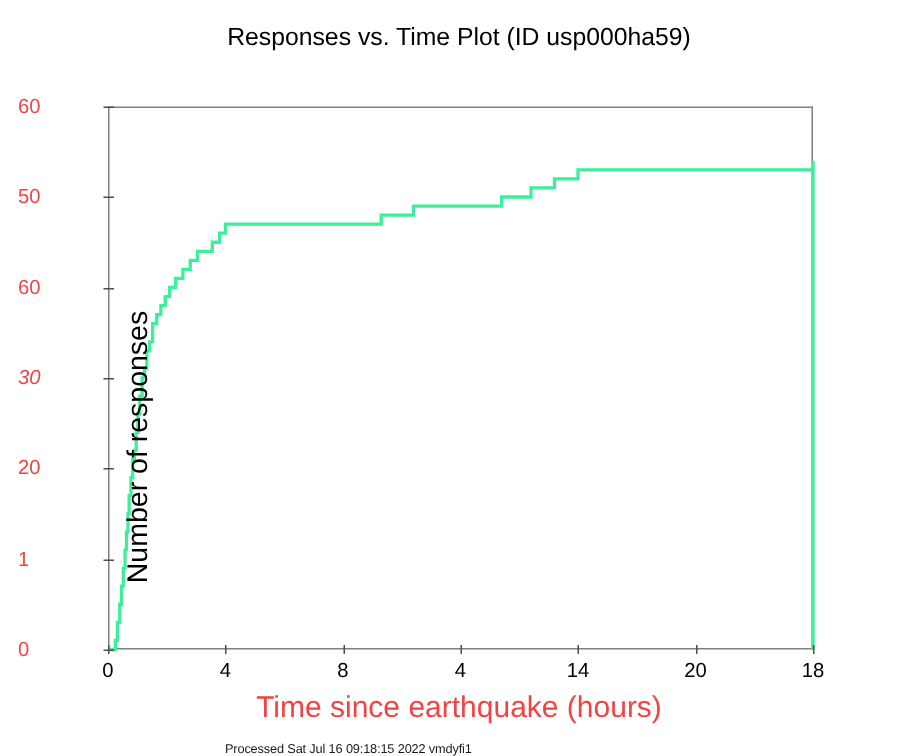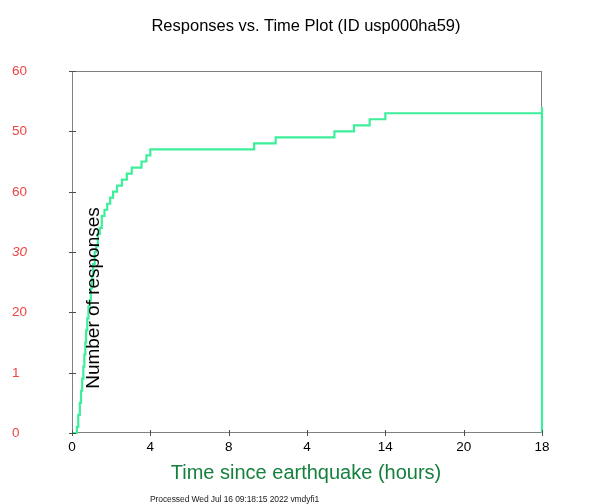--- a/index.html
+++ b/index.html
@@ -127,21 +127,21 @@
     white-space: nowrap;
   }
   #xlabel {
     position: absolute;
     left: 0;
     top: 461px;
     width: 612px;
     text-align: center;
     font-size: 20px;
     font-family: "Liberation Sans", sans-serif;
-    color: #15803d;
+    color: #ef4444;
     white-space: nowrap;
   }
 
   
   #processed-note {
     position: absolute;
     left: 78px;
     top: 423px;
     font-size: 8.5px;
     font-family: "Liberation Sans", sans-serif;
@@ -160,21 +160,21 @@
   <div id="plot-area">
     <div id="plot-frame-top"></div>
     <div id="plot-frame-right"></div>
     <div id="plot-frame-left"></div>
     <div id="plot-frame-bottom"></div>
 
     <svg id="data-svg" viewBox="0 0 470 362" preserveAspectRatio="none">
       <polyline id="series-path" fill="none" stroke="#3DEF9B" stroke-width="2.2" stroke-linejoin="miter" stroke-linecap="butt" points="0.00,362.00 4.90,362.00 4.90,355.97 6.27,355.97 6.27,343.90 7.83,343.90 7.83,331.83 9.01,331.83 9.01,319.77 10.18,319.77 10.18,307.70 11.36,307.70 11.36,295.63 12.34,295.63 12.34,283.57 13.32,283.57 13.32,271.50 14.10,271.50 14.10,259.43 15.28,259.43 15.28,247.37 16.45,247.37 16.45,235.30 17.63,235.30 17.63,229.27 18.80,229.27 18.80,217.20 19.98,217.20 19.98,205.13 21.15,205.13 21.15,193.07 22.72,193.07 22.72,181.00 24.28,181.00 24.28,174.97 25.85,174.97 25.85,162.90 27.81,162.90 27.81,156.87 29.77,156.87 29.77,144.80 32.51,144.80 32.51,138.77 35.25,138.77 35.25,132.73 38.19,132.73 38.19,126.70 41.13,126.70 41.13,120.67 45.04,120.67 45.04,114.63 49.94,114.63 49.94,108.60 54.83,108.60 54.83,102.57 59.73,102.57 59.73,96.53 64.62,96.53 64.62,96.53 69.52,96.53 69.52,90.50 74.42,90.50 74.42,84.47 78.33,84.47 78.33,78.43 81.27,78.43 81.27,78.43 168.42,78.43 168.42,78.43 182.13,78.43 182.13,72.40 203.67,72.40 203.67,66.37 242.83,66.37 242.83,66.37 262.42,66.37 262.42,60.33 282.00,60.33 282.00,54.30 297.67,54.30 297.67,48.27 313.33,48.27 313.33,42.23 352.50,42.23 352.50,42.23 470.00,42.23 470.00,36.20 470.00,36.20 470.00,362.00"></polyline>
     </svg>
 
-    <div id="processed-note">Processed Wed Jul 16 09:18:15 2022 vmdyfi1</div>
+    <div id="processed-note">Processed Sat Jul 16 09:18:15 2022 vmdyfi1</div>
 
     <div id="ylabel">Number of responses</div>
   </div>
 
   <div id="xlabel">Time since earthquake (hours)</div>
 
   <div id="ticks-layer">
       <div class="ytick-mark" style="left: 69px; top: 433px;"></div>
       <div class="ytick-label" style="left: 12px; width: 50px; top: 425px;">0</div>
       <div class="ytick-mark" style="left: 69px; top: 373px;"></div>

